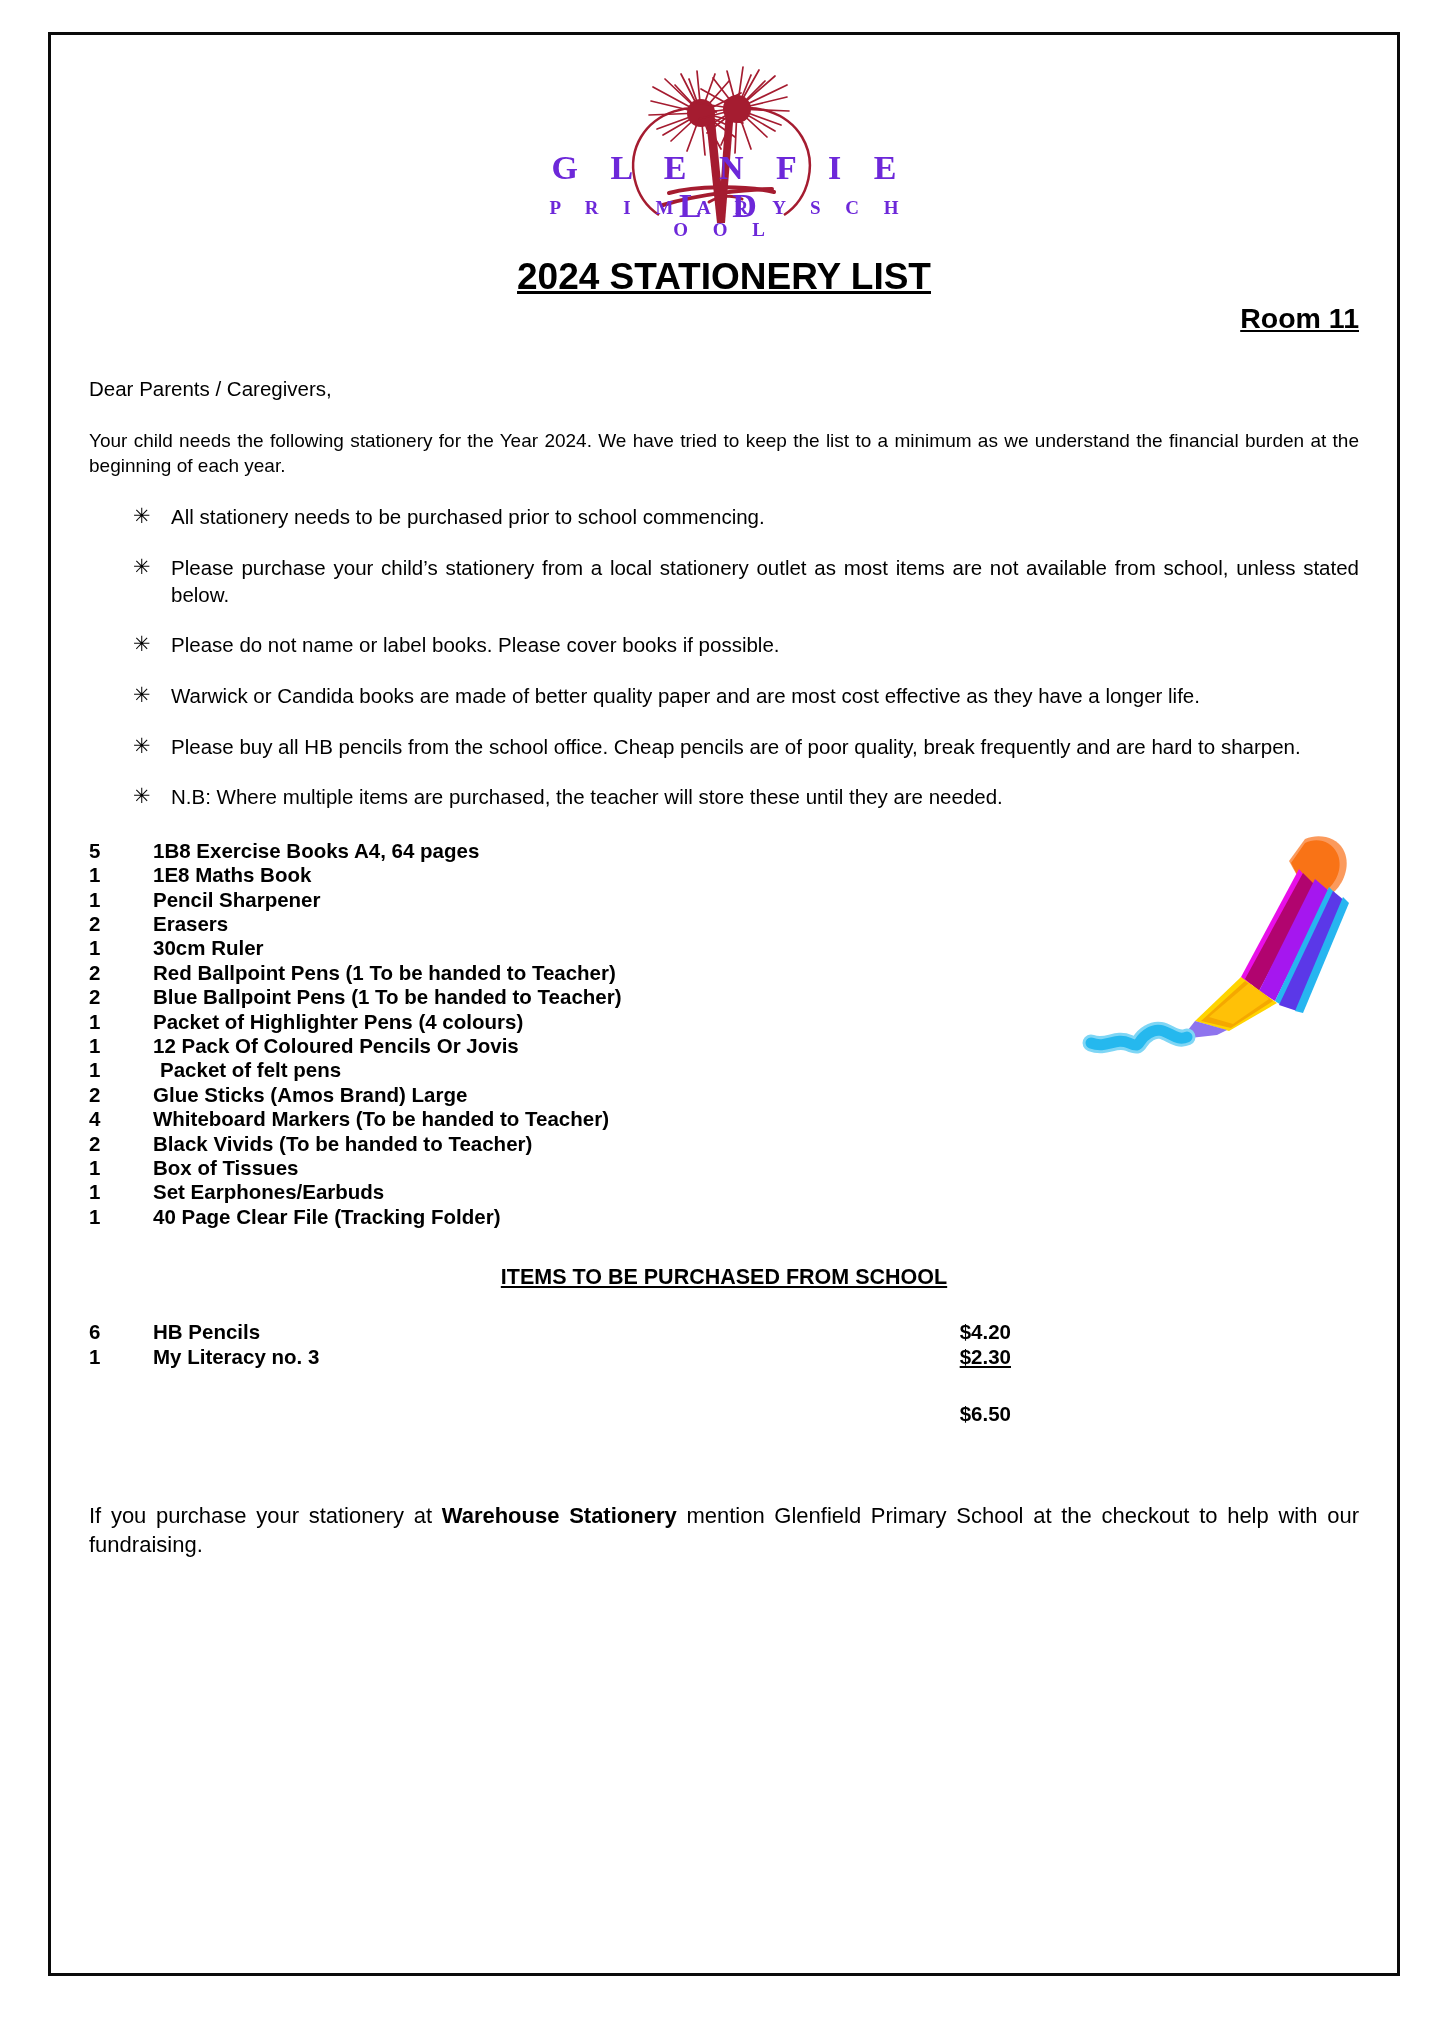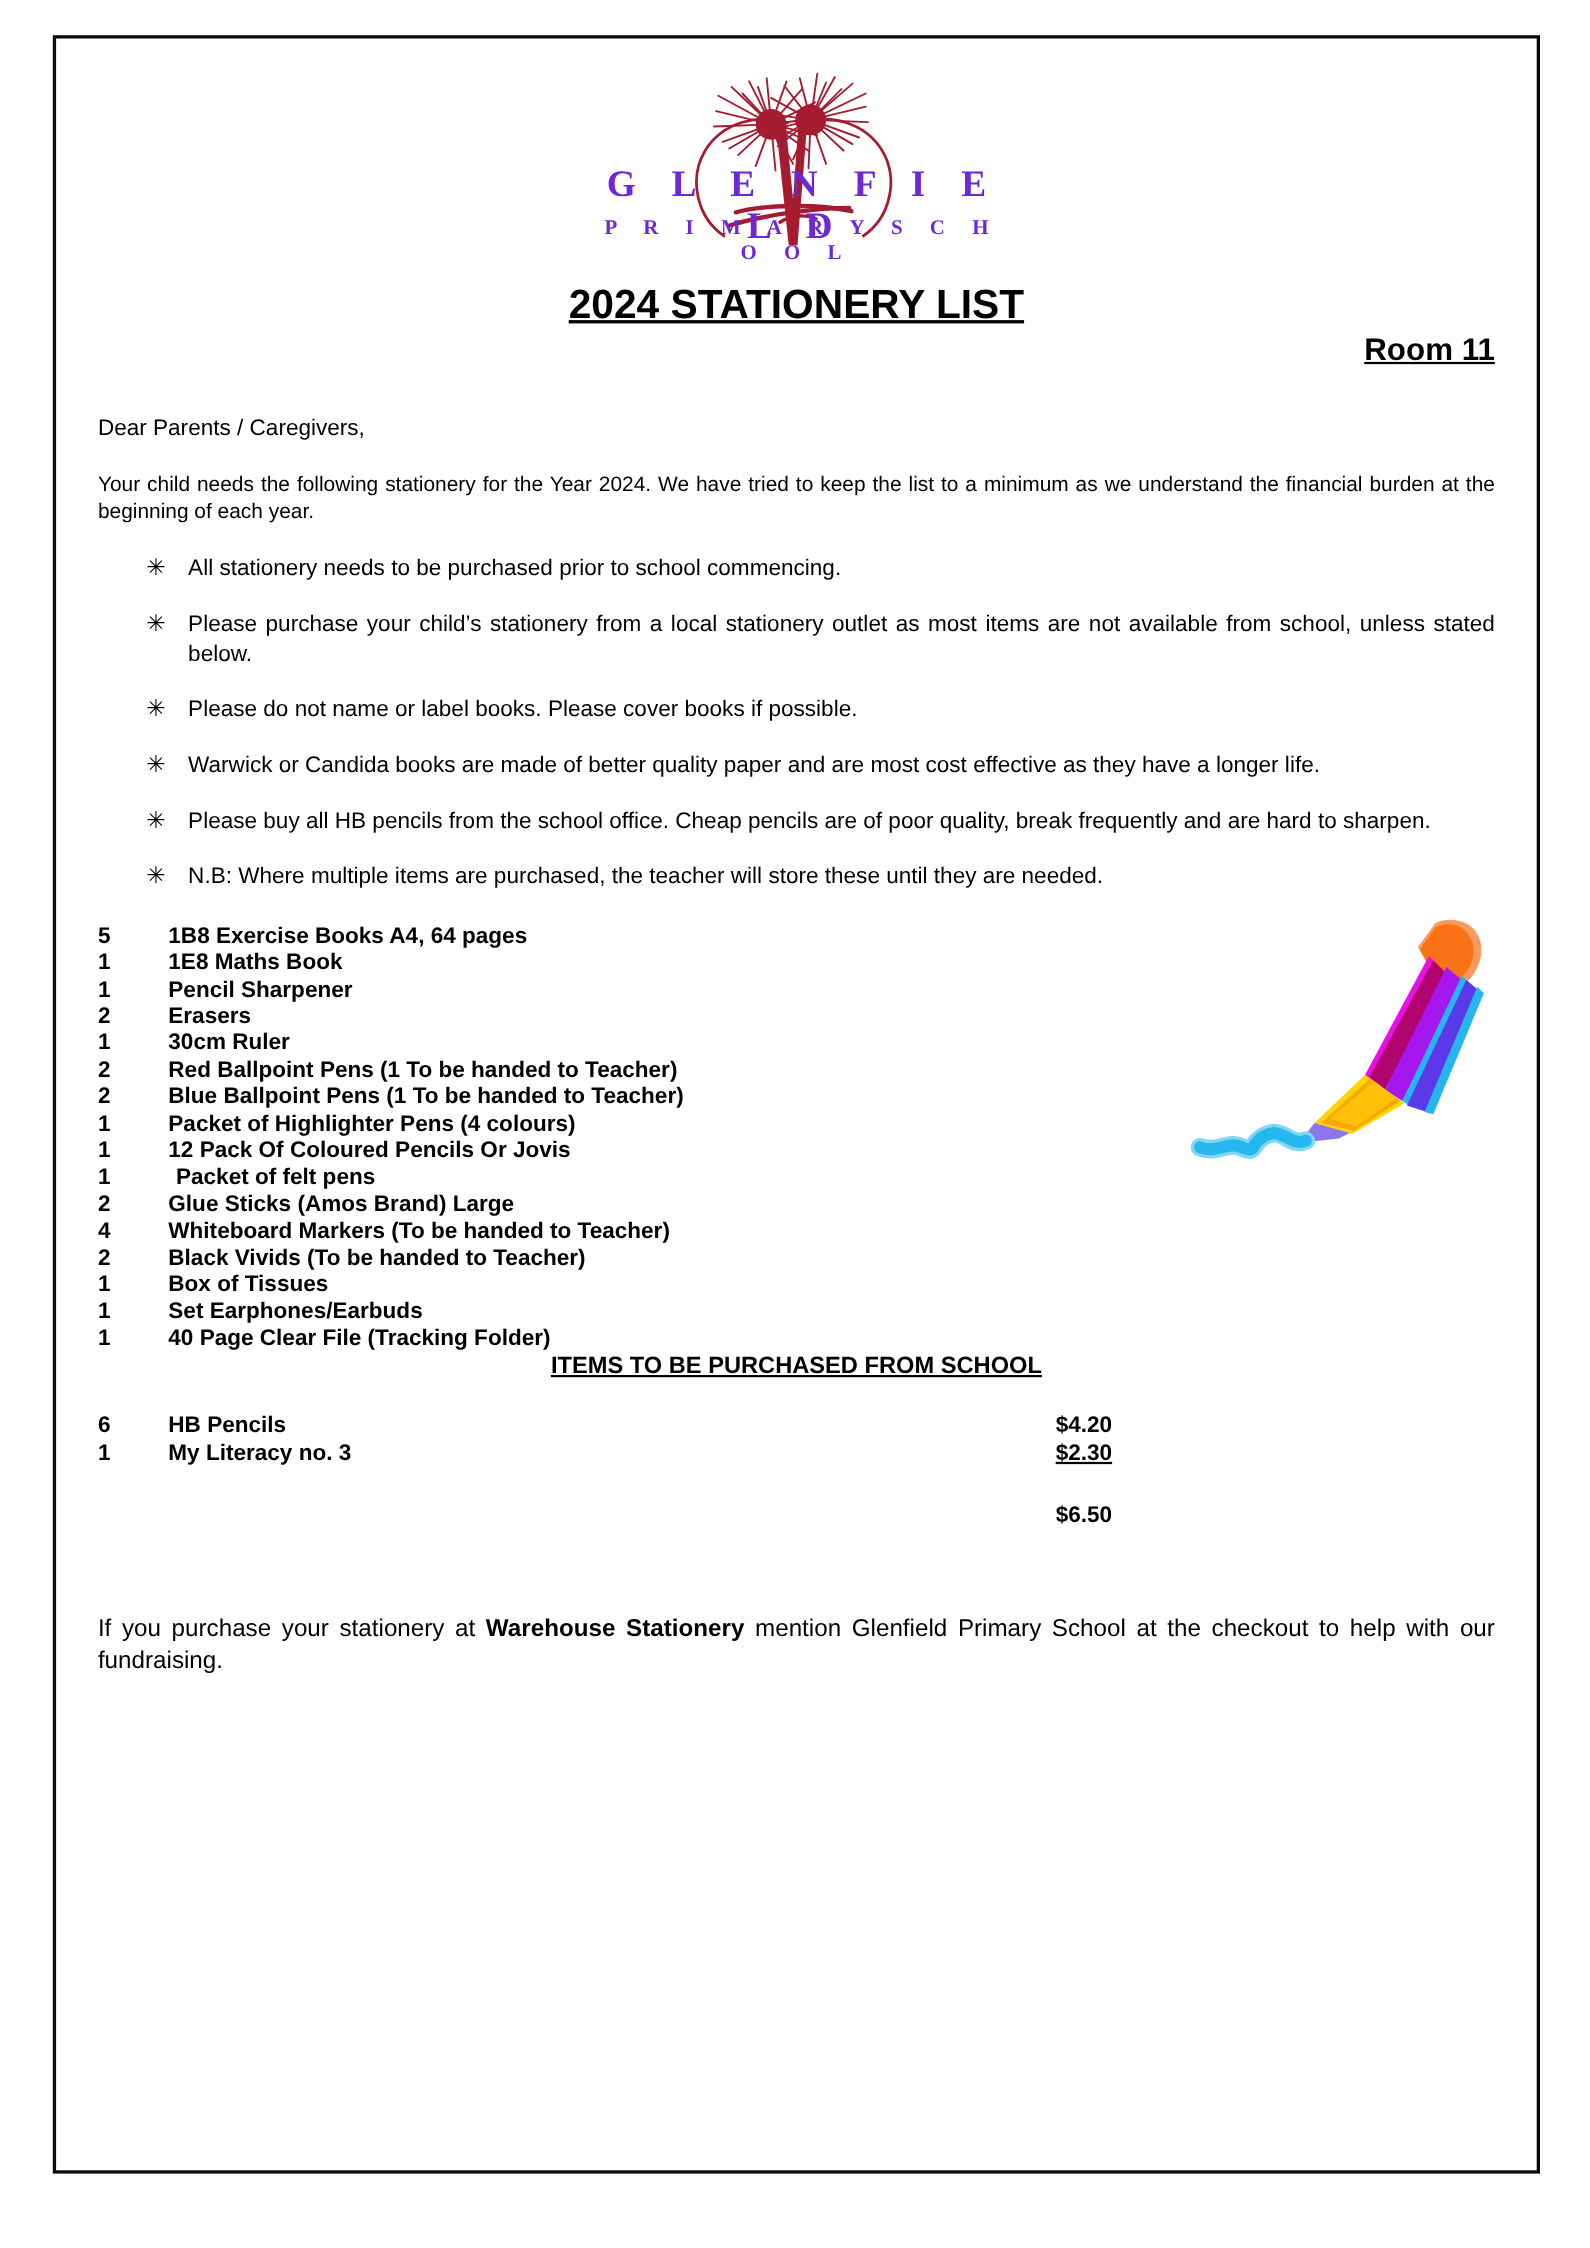--- a/index.html
+++ b/index.html
@@ -151,20 +151,21 @@
     height: 230px;
     z-index: 1;
     pointer-events: none;
   }
 
   
   .school-heading {
     text-align: center;
     font-size: 21.5px;
     font-weight: bold;
+    margin-top: 36px;
   }
   .school-heading span { text-decoration: underline; }
 
   .school-table {
     margin-top: 30px;
     width: 100%;
     border-collapse: collapse;
   }
   .school-table td {
     font-size: 20.5px;

